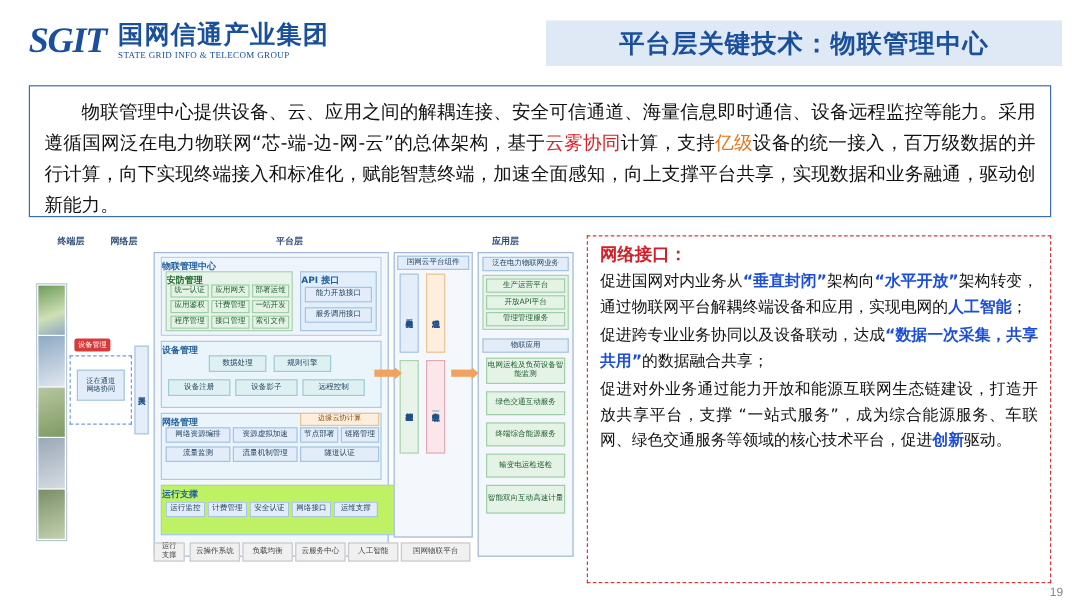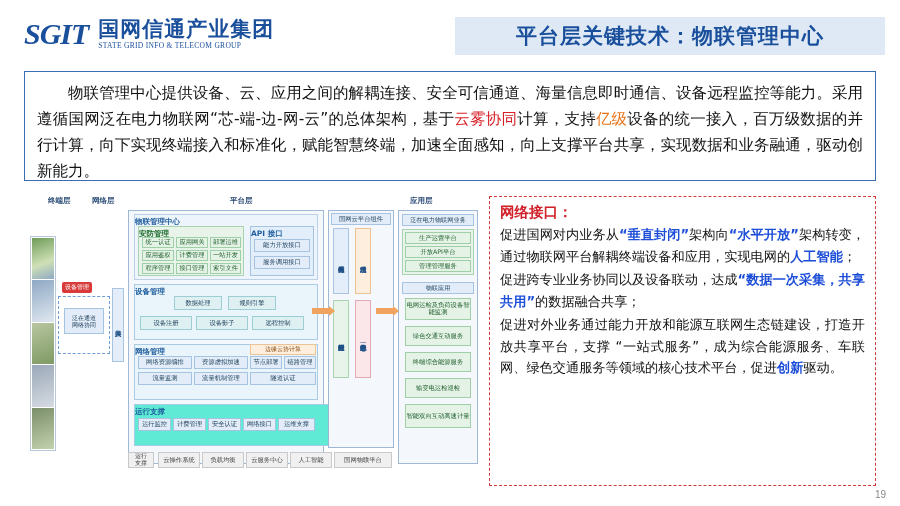--- a/index.html
+++ b/index.html
@@ -263,21 +263,21 @@
     </div>
     <div class="cell blue" style="left:114px;top:160px;width:54px;height:13px;">网络资源编排</div>
     <div class="cell blue" style="left:170px;top:160px;width:54px;height:13px;">资源虚拟加速</div>
     <div class="cell blue" style="left:226px;top:160px;width:32px;height:13px;">节点部署</div>
     <div class="cell blue" style="left:260px;top:160px;width:32px;height:13px;">链路管理</div>
     <div class="cell blue" style="left:114px;top:176px;width:54px;height:13px;">流量监测</div>
     <div class="cell blue" style="left:170px;top:176px;width:54px;height:13px;">流量机制管理</div>
     <div class="cell blue" style="left:226px;top:176px;width:66px;height:13px;">隧道认证</div>
     <div class="cell orange" style="left:226px;top:148px;width:66px;height:11px;font-size:6px;">边缘云协计算</div>
 
-    <div class="grp" style="left:110px;top:208px;width:204px;height:42px;background:#5eead4;border-color:#a9cbe4;">
+    <div class="grp" style="left:110px;top:208px;width:204px;height:42px;background:#bef264;border-color:#a9cbe4;">
       <div class="grp-title">运行支撑</div>
     </div>
     <div class="cell blue" style="left:114px;top:222px;width:33px;height:13px;">运行监控</div>
     <div class="cell blue" style="left:149px;top:222px;width:33px;height:13px;">计费管理</div>
     <div class="cell blue" style="left:184px;top:222px;width:33px;height:13px;">安全认证</div>
     <div class="cell blue" style="left:219px;top:222px;width:33px;height:13px;">网络接口</div>
     <div class="cell blue" style="left:254px;top:222px;width:37px;height:13px;">运维支撑</div>
 
     <div class="cell gray" style="left:104px;top:256px;width:26px;height:16px;font-size:6px;line-height:1.1;">运行<br>支撑</div>
     <div class="cell gray" style="left:134px;top:256px;width:42px;height:16px;">云操作系统</div>

